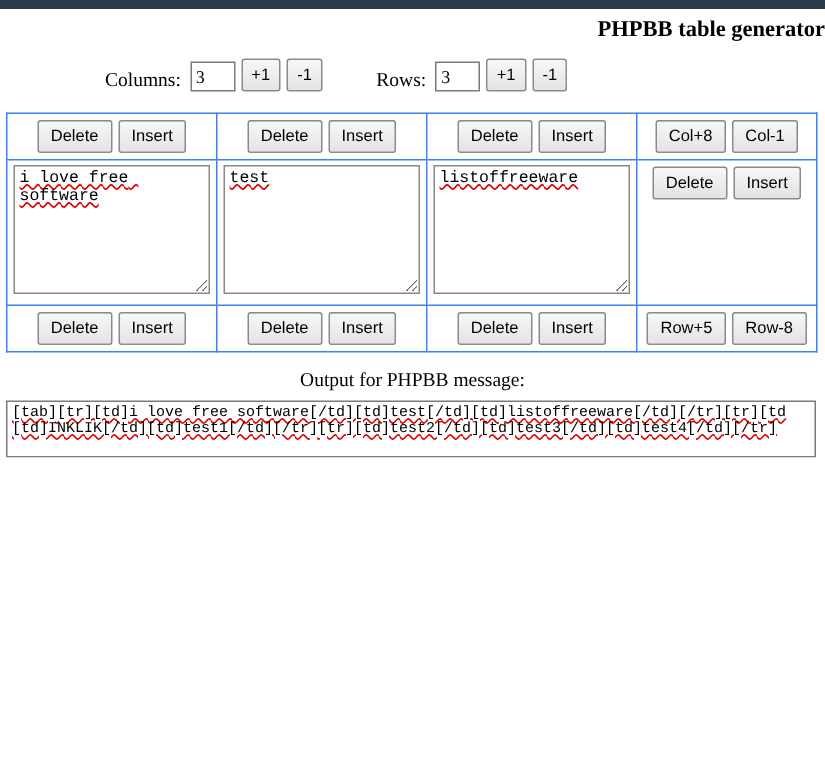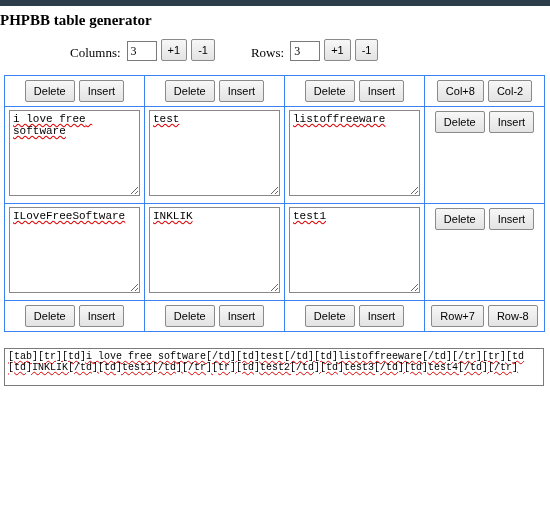--- a/index.html
+++ b/index.html
@@ -5,21 +5,21 @@
   * { box-sizing: border-box; }
   body {
     margin: 0;
     font-family: "Times New Roman", serif;
     background: #fff;
     font-size: 13px;
     color: #000;
   }
   .topbar { height: 6px; background: #2b3d48; }
   .title {
-    text-align: left;
+    text-align: right;
     font-weight: bold;
     font-size: 15px;
     margin: 6px 0 10px 0;
   }
   .dims {
     display: flex;
     gap: 4px;
     align-items: flex-end;
     margin: 0 0 14px 70px;
   }
@@ -148,78 +148,68 @@
           </td>
     <td>
             <div class="btnrow">
       <button>Delete</button>
       <button>Insert</button>
     </div>
           </td>
     <td>
             <div class="btnrow">
       <button>Col+8</button>
-      <button>Col-2</button>
+      <button>Col-1</button>
     </div>
           </td>
   </tr>
 
   <tr>
     <td><textarea class="cell" style="">i love free software</textarea></td>
     <td><textarea class="cell" style="">test</textarea></td>
     <td><textarea class="cell" style="">listoffreeware</textarea></td>
     <td class="sidecell">
             <div class="btnrow">
       <button>Delete</button>
       <button>Insert</button>
     </div>
           </td>
   </tr>
 
+
+
   <tr>
-    <td><textarea class="cell" style="">ILoveFreeSoftware</textarea></td>
-    <td><textarea class="cell" style="">INKLIK</textarea></td>
-    <td><textarea class="cell" style="">test1</textarea></td>
-    <td class="sidecell">
-            <div class="btnrow">
-      <button>Delete</button>
-      <button>Insert</button>
-    </div>
-          </td>
-  </tr>
-
-
-  <tr>
-    <td>
-            <div class="btnrow">
-      <button>Delete</button>
-      <button>Insert</button>
-    </div>
-          </td>
-    <td>
-            <div class="btnrow">
-      <button>Delete</button>
-      <button>Insert</button>
-    </div>
-          </td>
-    <td>
-            <div class="btnrow">
-      <button>Delete</button>
-      <button>Insert</button>
-    </div>
-          </td>
-    <td>
-            <div class="btnrow">
-      <button>Row+7</button>
+    <td>
+            <div class="btnrow">
+      <button>Delete</button>
+      <button>Insert</button>
+    </div>
+          </td>
+    <td>
+            <div class="btnrow">
+      <button>Delete</button>
+      <button>Insert</button>
+    </div>
+          </td>
+    <td>
+            <div class="btnrow">
+      <button>Delete</button>
+      <button>Insert</button>
+    </div>
+          </td>
+    <td>
+            <div class="btnrow">
+      <button>Row+5</button>
       <button>Row-8</button>
     </div>
           </td>
   </tr>
 
 </tbody>
     </table>
 </div>
 
 <div class="outrow">
+  <span>Output for PHPBB message:</span>
 </div>
 
 <textarea class="output" readonly="" style="">[tab][tr][td]i love free software[/td][td]test[/td][td]listoffreeware[/td][/tr][tr][td
 [td]INKLIK[/td][td]test1[/td][/tr][tr][td]test2[/td][td]test3[/td][td]test4[/td][/tr]</textarea>
 
 </body></html>

